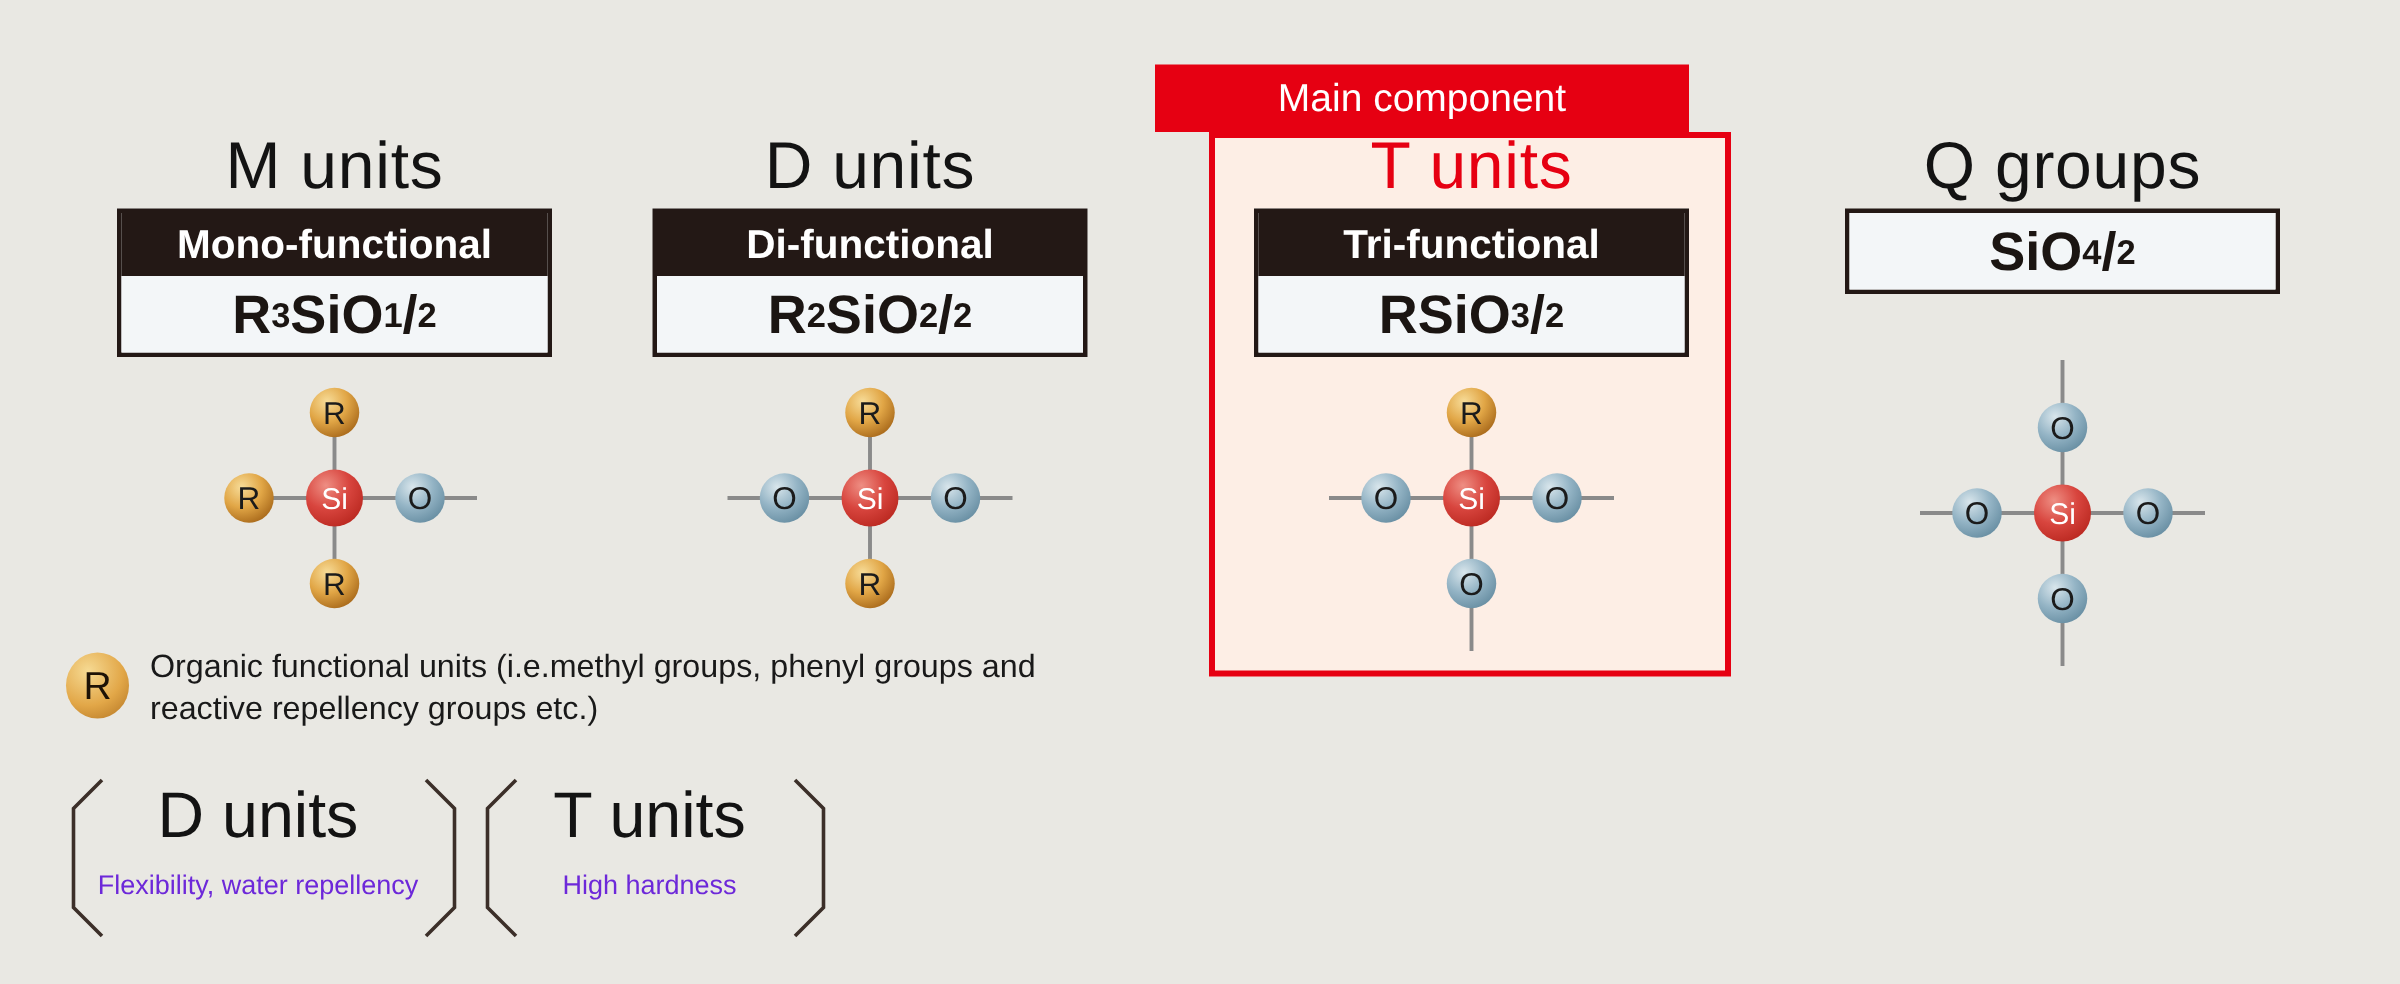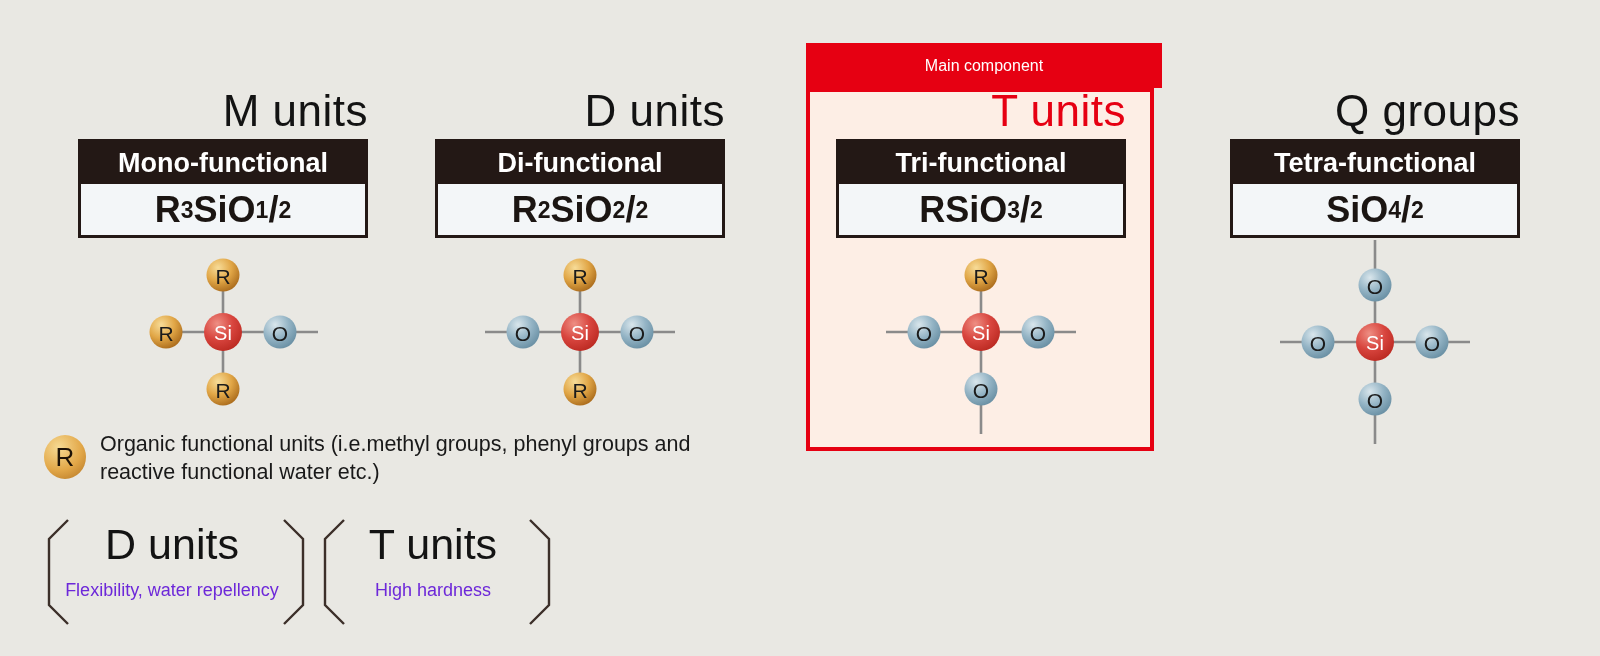--- a/index.html
+++ b/index.html
@@ -5,37 +5,37 @@
   html,body{margin:0;padding:0;}
   body{
     width:1600px;height:656px;overflow:hidden;
     font-family:"Liberation Sans",sans-serif;
     background:#e9e8e3;
   }
   .canvas{position:relative;width:1600px;height:656px;background:#e9e8e3;}
 
   
   .t-banner{
-    position:absolute;left:806px;top:43px;width:356px;height:45px;
-    background:#e60012;color:#ffffff;font-size:16px;
+    position:absolute;left:770px;top:43px;width:356px;height:45px;
+    background:#e60012;color:#ffffff;font-size:26px;
     display:flex;align-items:center;justify-content:center;
   }
   .t-panel{
     position:absolute;left:806px;top:88px;width:348px;height:363px;
     background:#fdeee5;border:4px solid #e60012;box-sizing:border-box;
   }
 
   
   .unit{position:absolute;top:0;width:290px;height:460px;}
   .unit-m{left:78px;}
   .unit-d{left:435px;}
   .unit-t{left:836px;}
   .unit-q{left:1230px;}
   .unit-title{
-    position:absolute;top:86px;left:0;width:100%;text-align:right;
+    position:absolute;top:86px;left:0;width:100%;text-align:center;
     font-size:44px;color:#131313;letter-spacing:0.5px;
   }
   .unit-t .unit-title{color:#e60012;}
   .unit-box{
     position:absolute;top:139px;left:0;width:100%;
     border:3px solid #231815;box-sizing:border-box;background:#f3f6f8;font-weight:bold;
   }
   .unit-func{
     background:#231815;color:#ffffff;font-size:27px;height:42px;
     display:flex;align-items:center;justify-content:center;
@@ -190,21 +190,20 @@
         <circle cx="95" cy="152" r="16.5" fill="url(#gradO)"></circle>
         <text x="95" y="153" text-anchor="middle" dominant-baseline="central" font-size="21" fill="#1b1b1b">O</text>
         <circle cx="95" cy="95" r="19" fill="url(#gradSi)"></circle>
         <text x="95" y="96" text-anchor="middle" dominant-baseline="central" font-size="20" fill="#ffffff">Si</text>
       </svg>
   </div>
 
   <div class="unit unit-q">
     <div class="unit-title">Q groups</div>
     <div class="unit-box">
-      <div class="unit-func">Tetra-functional</div>
       <div class="unit-formula">
           <span></span>
           <span class="f-sub"></span>
           <span>SiO</span>
           <span class="frac-num">4</span>
           <span>/</span>
           <span class="frac-den">2</span>
         </div>
     </div>
     <svg class="molecule" viewBox="0 0 190 204">
@@ -224,21 +223,21 @@
         <text x="95" y="103" text-anchor="middle" dominant-baseline="central" font-size="20" fill="#ffffff">Si</text>
       </svg>
   </div>
 
   <div class="legend">
     <div class="legend-chip">
         <span>R</span>
       </div>
     <div class="legend-text">
       <div>Organic functional units (i.e.methyl groups, phenyl groups and</div>
-      <div>reactive functional water etc.)</div>
+      <div>reactive repellency groups etc.)</div>
     </div>
   </div>
 
   <svg class="note-bracket" style="left:38px" viewBox="0 0 32 110">
     <polyline points="30,3 11,22 11,88 30,107" fill="none" stroke="#3c2f29" stroke-width="2.4"></polyline>
   </svg>
   <div class="note-content note-content-1">
     <div class="note-title">D units</div>
     <div class="note-subtitle">Flexibility, water repellency</div>
   </div>

